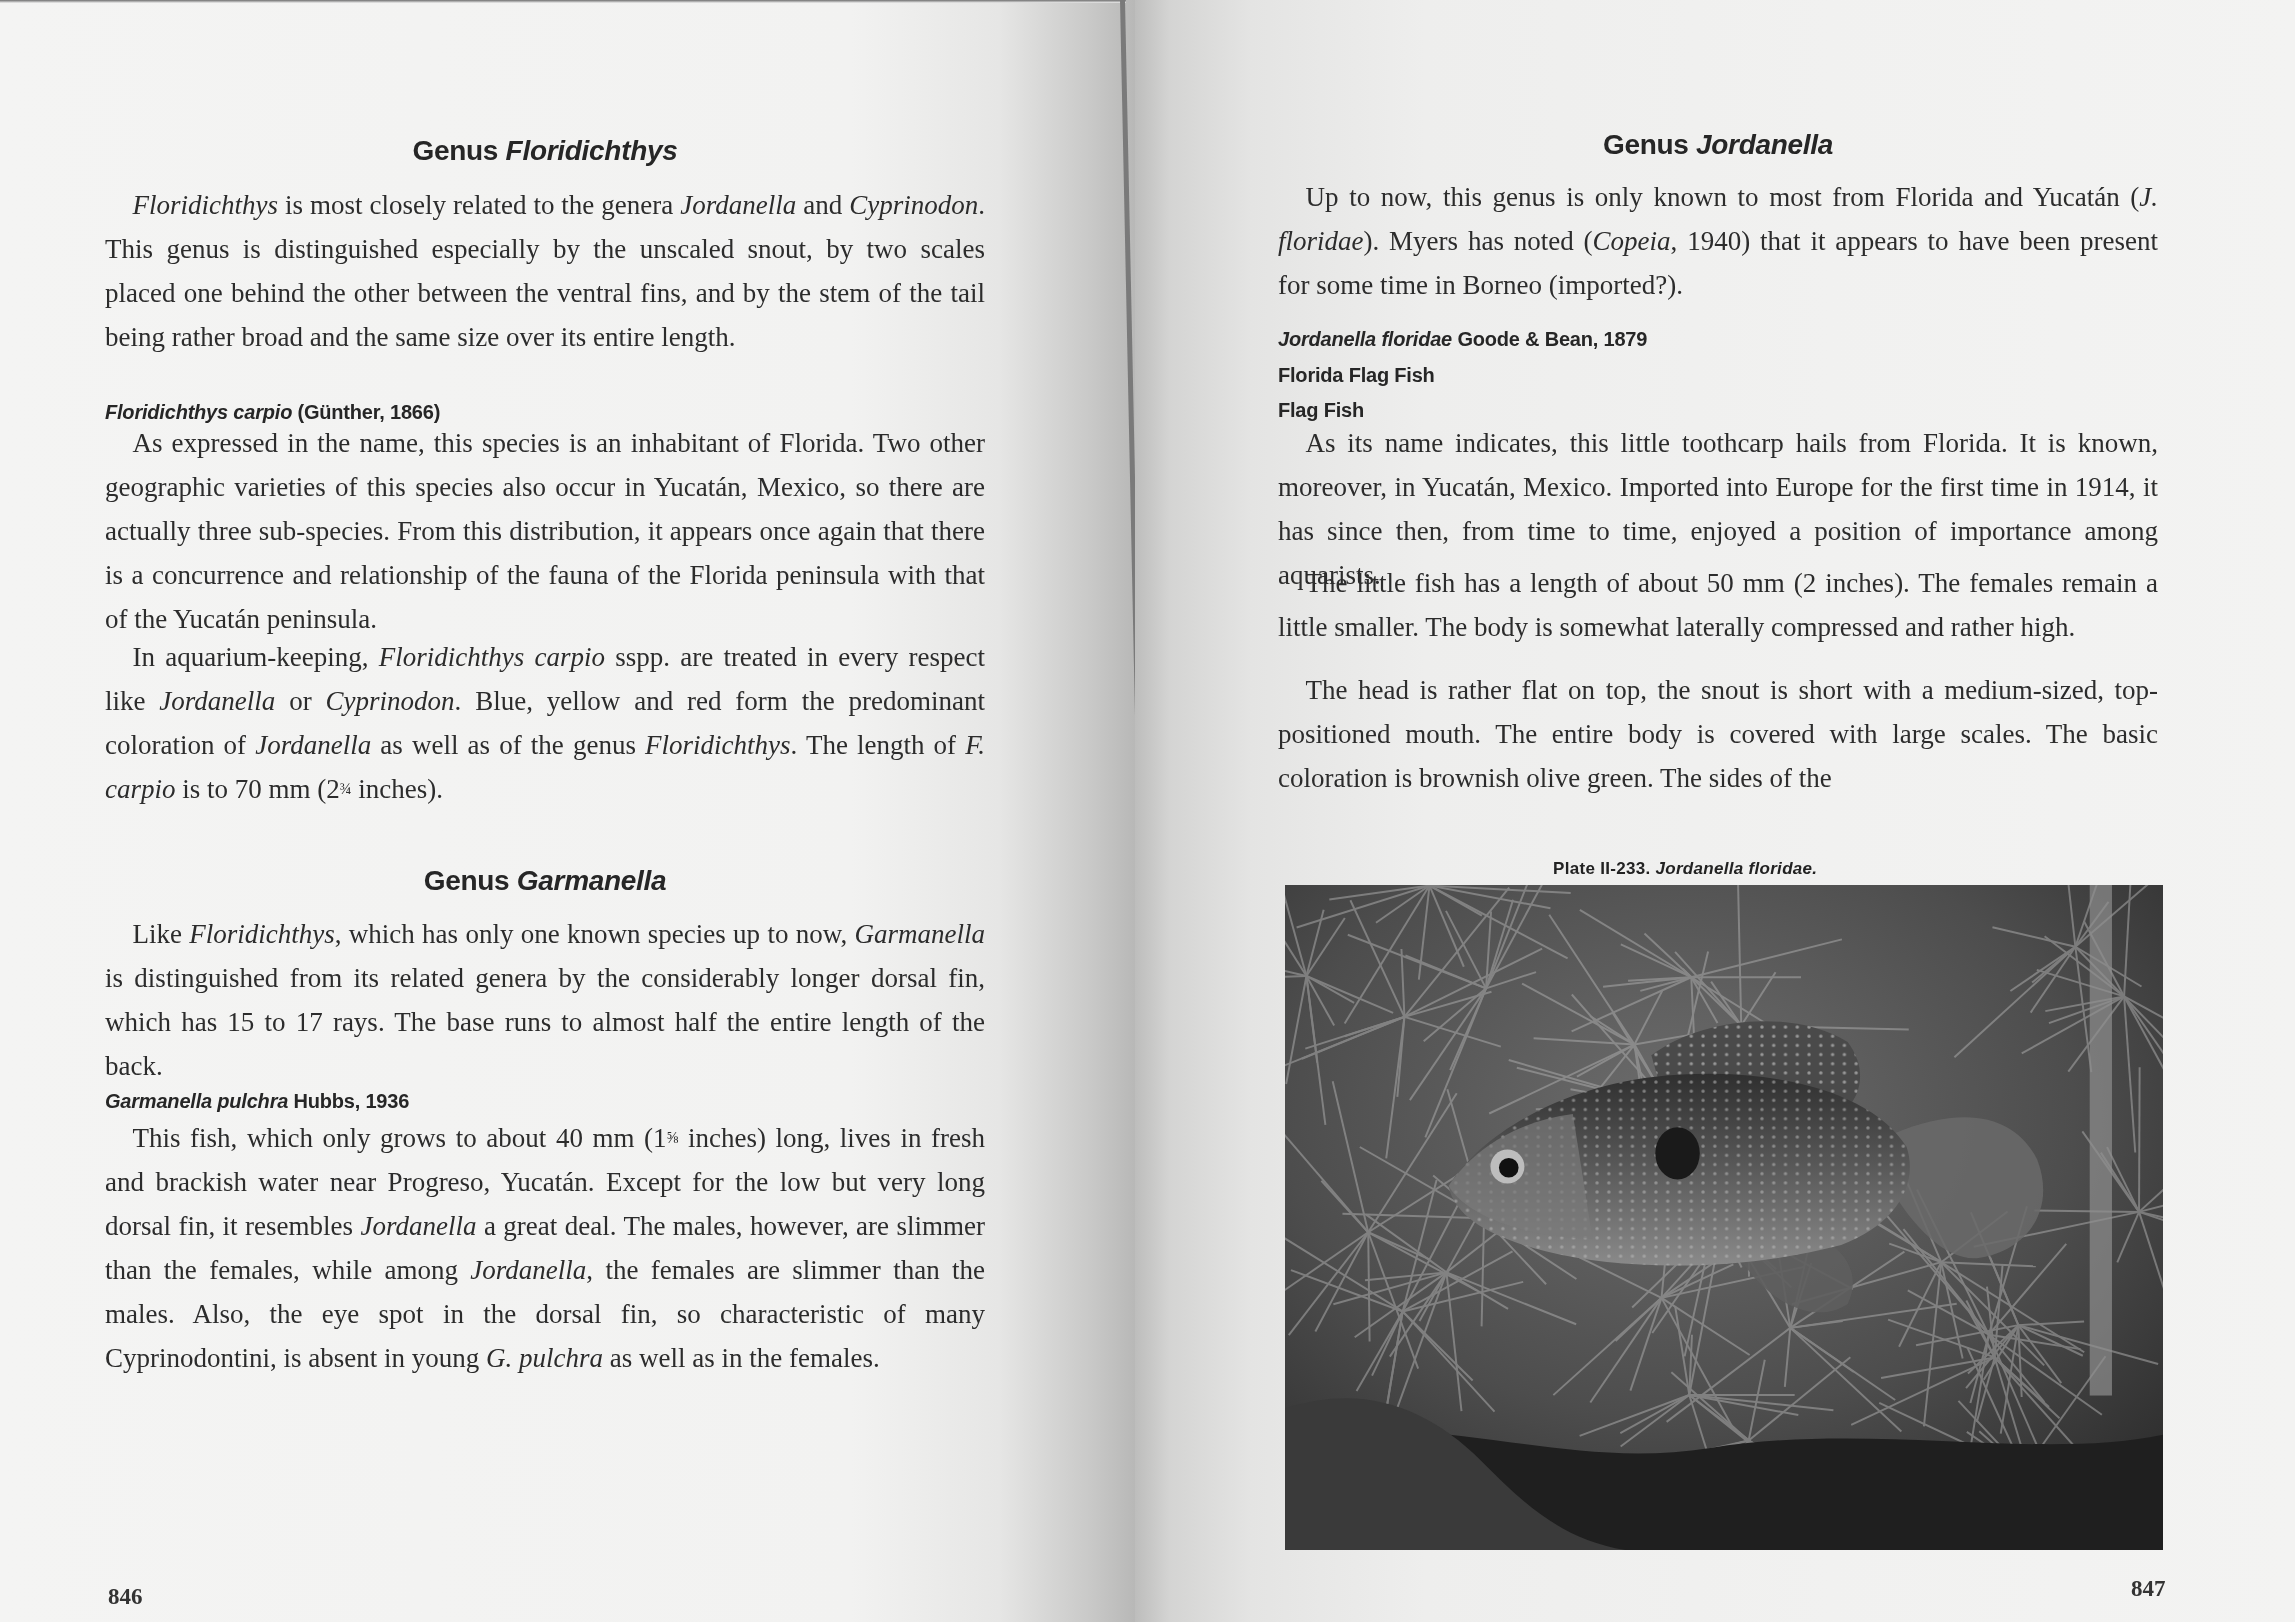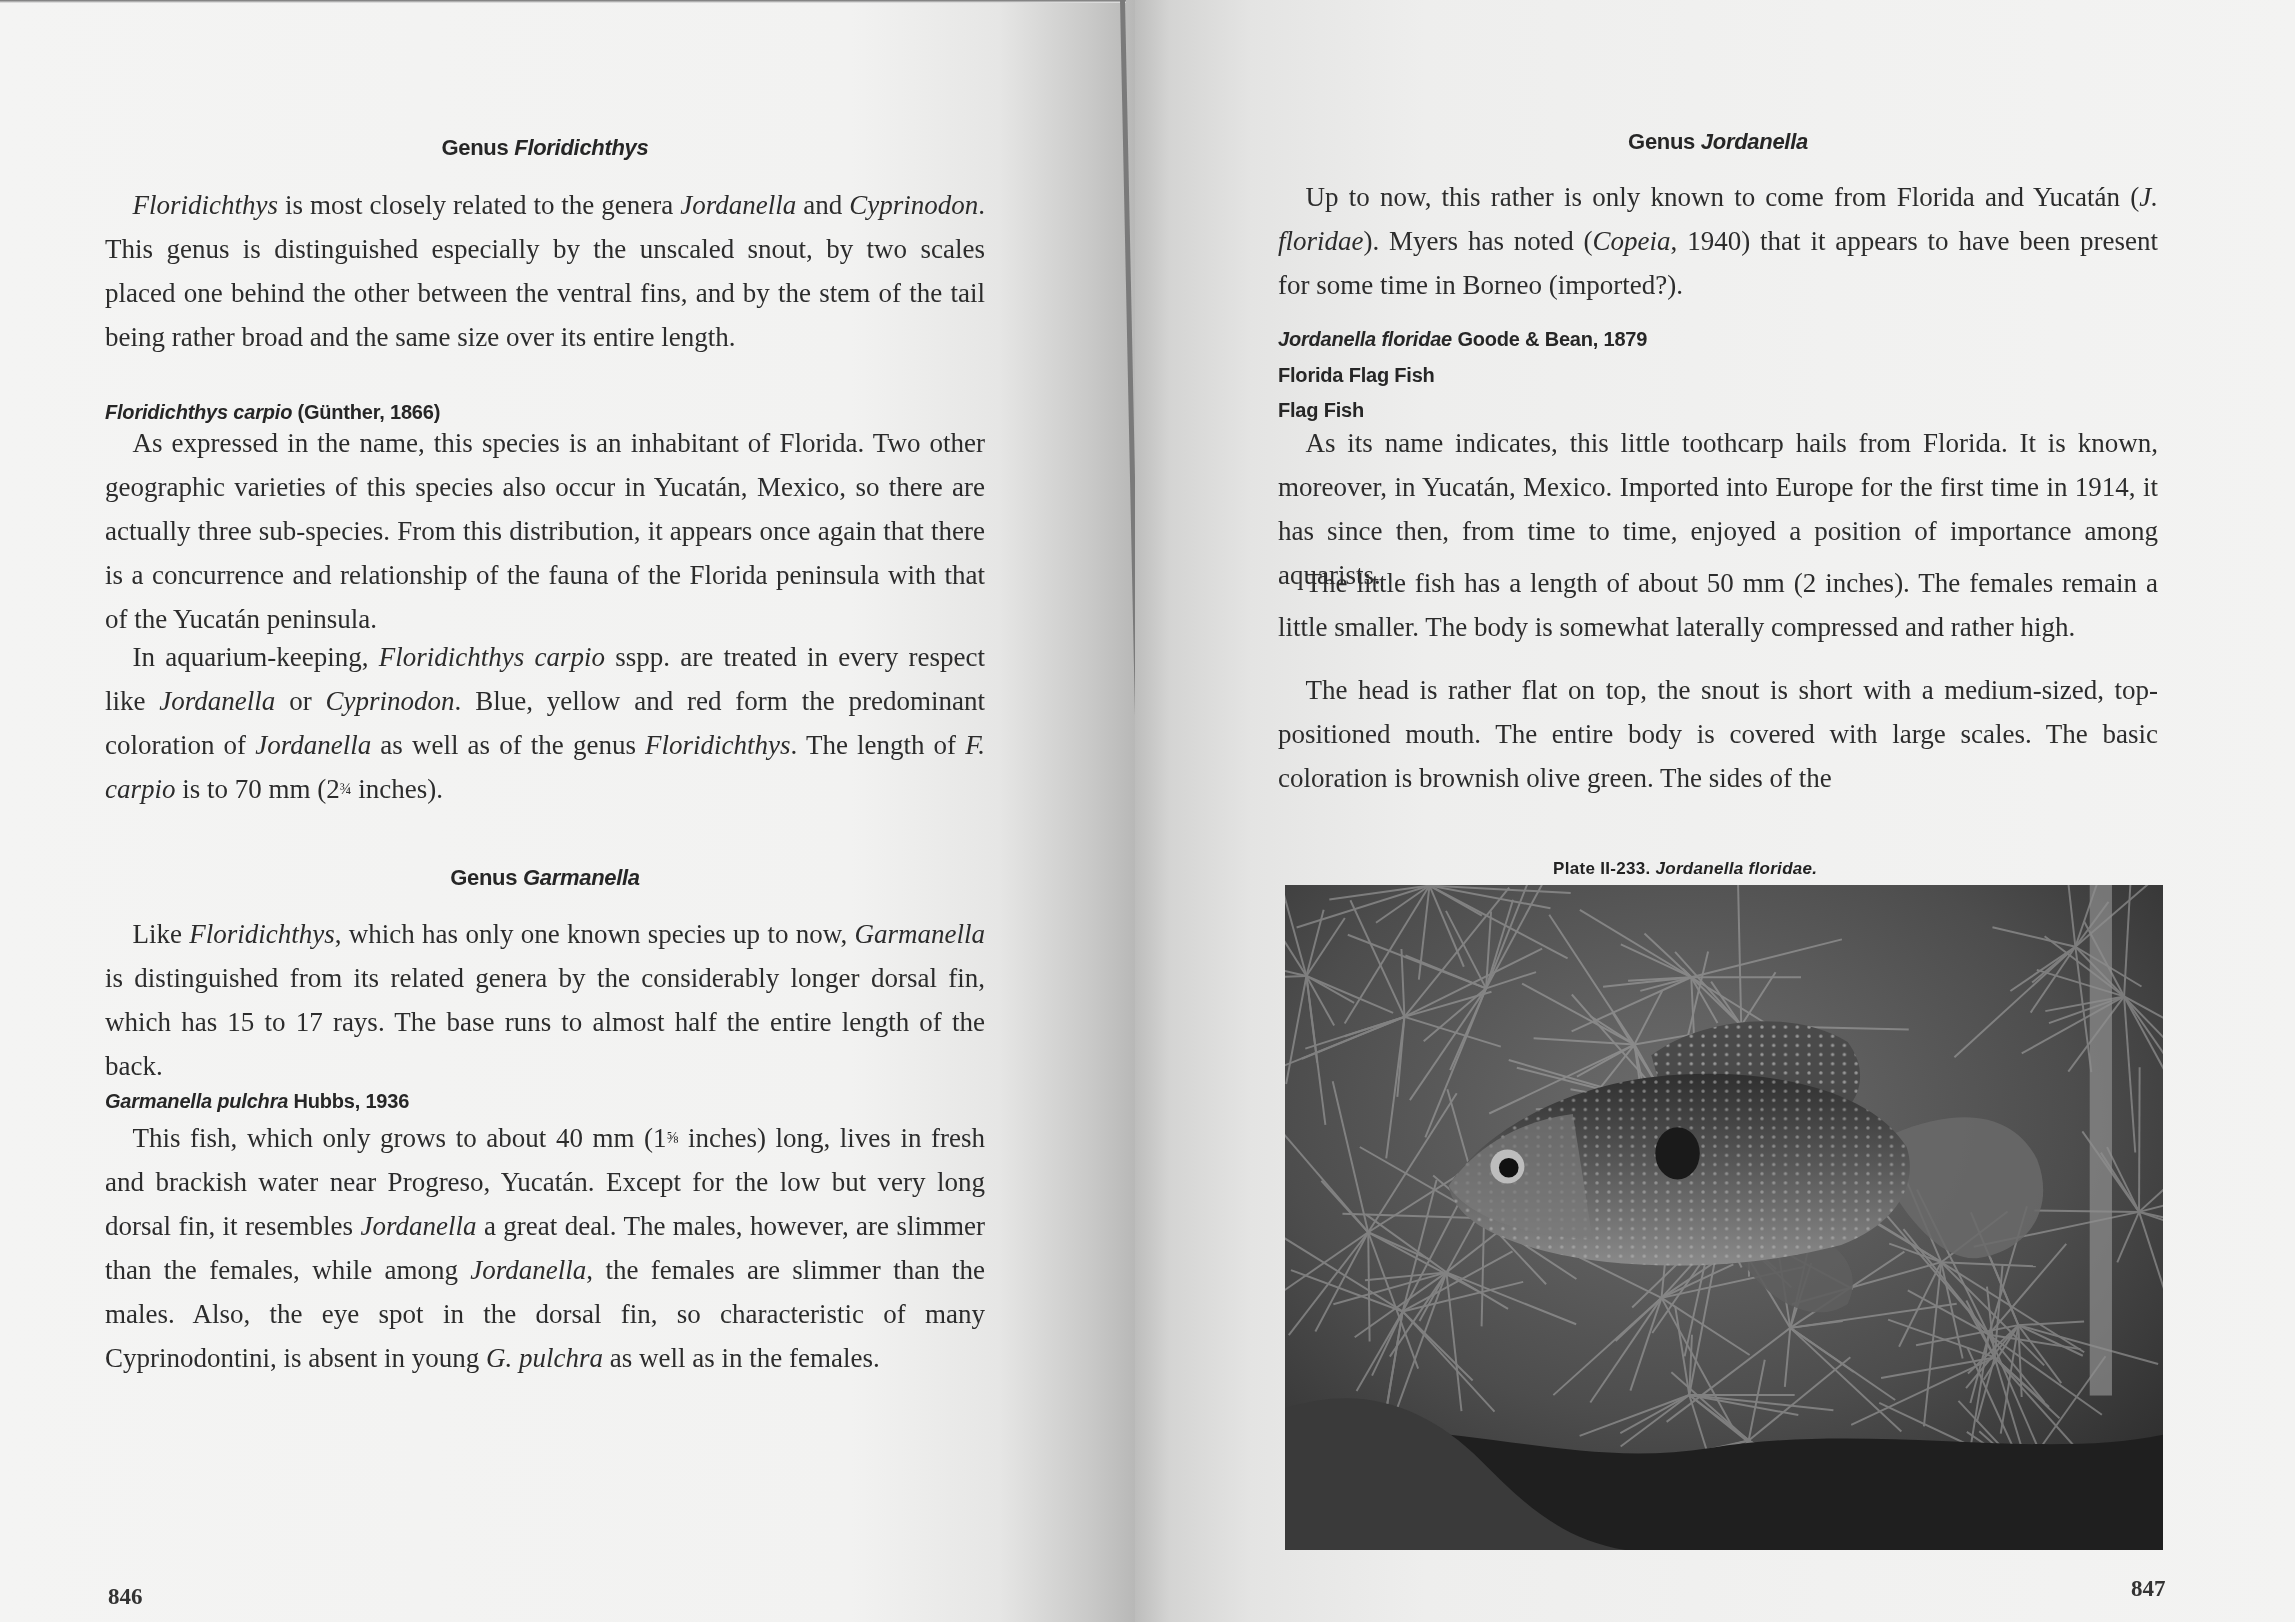--- a/index.html
+++ b/index.html
@@ -22,21 +22,21 @@
   .gutter-line {
     position: absolute; left: 1120px; top: 0; width: 5.2px; height: 1623px;
     background: #7a7a7a; transform: skewX(1.2deg); transform-origin: top left;
   }
   .col { position: absolute; }
   #left-col { left: 105px; width: 880px; }
   #right-col { left: 1278px; width: 880px; }
   .heading {
     position: absolute; left: 0; width: 100%; text-align: center;
     font-family: "Liberation Sans", "DejaVu Sans", sans-serif; font-weight: bold;
-    font-size: 22px; color: #262626; letter-spacing: -0.3px;
+    font-size: 28px; color: #262626; letter-spacing: -0.3px;
   }
   .heading i { font-style: italic; }
   .sub {
     position: absolute; left: 0; white-space: nowrap;
     font-family: "Liberation Sans", "DejaVu Sans", sans-serif; font-weight: bold;
     font-size: 20px; color: #262626; letter-spacing: -0.2px; text-align: right;
   }
   .para {
     position: absolute; left: 0; width: 100%;
     font-size: 27px; line-height: 44px;
@@ -79,21 +79,21 @@
     <div class="para" style="top:1116px"><span>This fish, which only grows to about 40 mm (1</span><span class="frac">⅝</span><span> inches) long, lives in fresh and brackish water near Progreso, Yucatán. Except for the low but very long dorsal fin, it resembles </span><i>Jordanella</i><span> a great deal. The males, however, are slimmer than the females, while among </span><i>Jordanella</i><span>, the females are slimmer than the males. Also, the eye spot in the dorsal fin, so characteristic of many Cyprinodontini, is absent in young </span><i>G. pulchra</i><span> as well as in the females.</span></div>
   </div>
   <div class="pagenum" style="left:108px; top:1584px">846</div>
   <div class="gutter-line"></div>
 </div>
 
 <div class="page" id="page-right"></div>
 
 <div class="col" id="right-col">
   <div class="heading" style="top:129px"><span>Genus </span><i>Jordanella</i></div>
-  <div class="para" style="top:175px"><span>Up to now, this rather is only known to come from Florida and Yucatán (</span><i>J. floridae</i><span>). Myers has noted (</span><i>Copeia</i><span>, 1940) that it appears to have been present for some time in Borneo (imported?).</span></div>
+  <div class="para" style="top:175px"><span>Up to now, this genus is only known to most from Florida and Yucatán (</span><i>J. floridae</i><span>). Myers has noted (</span><i>Copeia</i><span>, 1940) that it appears to have been present for some time in Borneo (imported?).</span></div>
   <div class="sub" style="top:328px"><i>Jordanella floridae</i><span> Goode  &amp; Bean, 1879</span></div>
   <div class="sub" style="top:364px">Florida Flag Fish</div>
   <div class="sub" style="top:399px">Flag Fish</div>
   <div class="para" style="top:421px"><span>As its name indicates, this little toothcarp hails from Florida. It is known, moreover, in Yucatán, Mexico. Imported into Europe for the first time in 1914, it has since then, from time to time, en­joyed a position of importance among aquarists.</span></div>
   <div class="para" style="top:561px"><span>The little fish has a length of about 50 mm (2 inches). The females remain a little smaller. The body is somewhat laterally compressed and rather high.</span></div>
   <div class="para" style="top:668px"><span>The head is rather flat on top, the snout is short with a medium-sized, top-positioned mouth. The entire body is covered with large scales. The basic coloration is brownish olive green. The sides of the</span></div>
 </div>
 
 <div class="caption" style="left:1553px; top:851px"><span>Plate II-233.</span><i> Jordanella floridae.</i></div>
 

